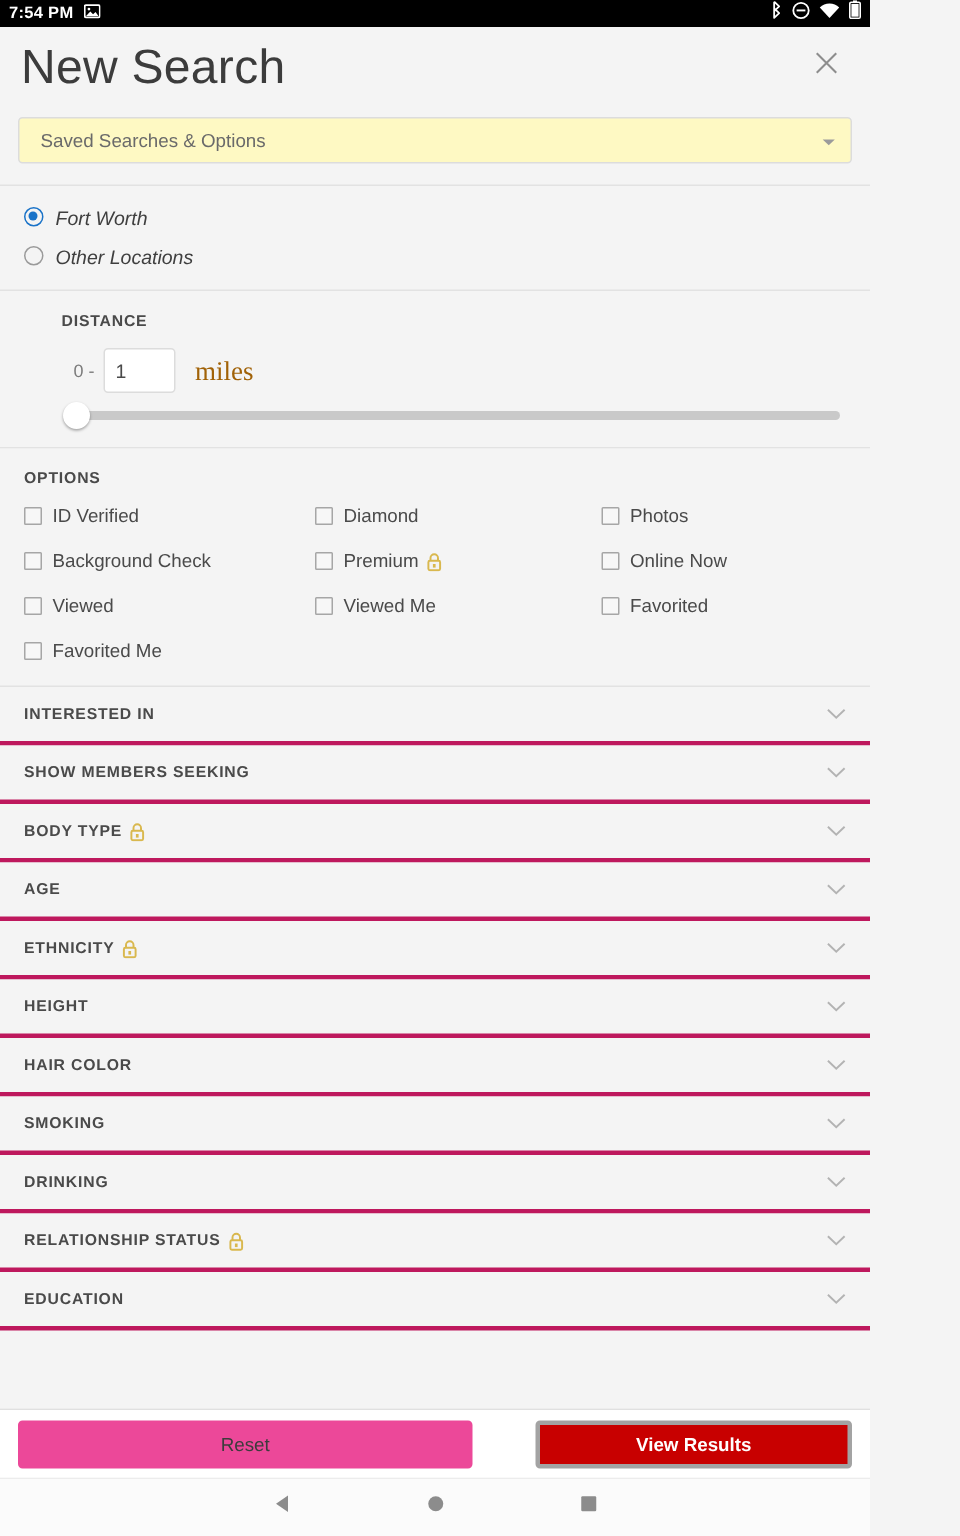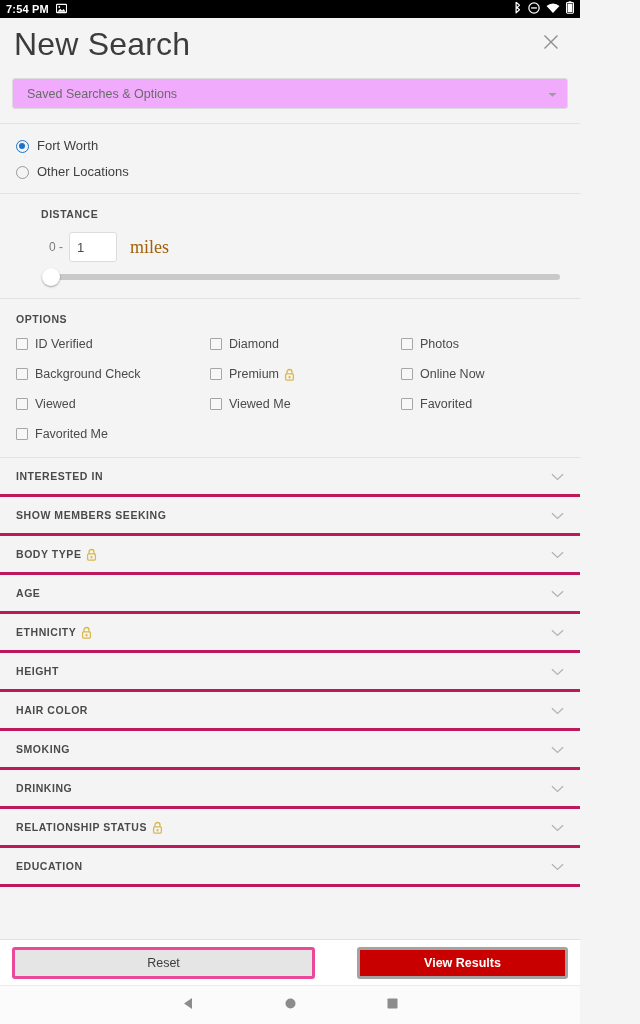--- a/index.html
+++ b/index.html
@@ -68,21 +68,21 @@
     flex-direction: column;
   }
 
   .select-wrap {
     padding: 8px 12px 14px 12px;
     background: #f4f4f4;
     border-bottom: 1px solid #e2e2e2;
   }
   .select-box {
     height: 31px;
-    background: #f0abfc;
+    background: #fef9c3;
     border: 1px solid #dcdcdc;
     border-radius: 3px;
     display: flex;
     align-items: center;
     padding: 0 10px 0 14px;
     font-size: 12.5px;
     color: #6a6a6a;
   }
   .select-box .caret { margin-left: auto; }
 
@@ -93,21 +93,21 @@
   }
   .sect-title {
     font-size: 10.5px;
     font-weight: bold;
     letter-spacing: .55px;
     color: #4a4a4a;
     margin-bottom: 12px;
   }
 
   
-  .radio-row { display: flex; align-items: flex-end; margin-bottom: 11px; }
+  .radio-row { display: flex; align-items: flex-start; margin-bottom: 11px; font-style: italic; }
   .radio-row:last-child { margin-bottom: 0; }
   .radio {
     width: 13px; height: 13px;
     border-radius: 50%;
     border: 1.5px solid #9a9a9a;
     background: #f4f4f4;
     margin-right: 8px;
     flex: 0 0 13px;
     position: relative;
   }
@@ -215,21 +215,21 @@
     height: 32px;
     border-radius: 3px;
     display: flex;
     align-items: center;
     justify-content: center;
     font-size: 12.5px;
     cursor: pointer;
   }
   .btn-reset {
     flex: 0 0 303px;
-    background: #e5e5e5;
+    background: #ec4899;
     border: 3px solid #ec4899;
     color: #3c3c3c;
   }
   .btn-view {
     flex: 1 1 auto;
     background: #c80000;
     border: 3px solid #a3a3a3;
     color: #fff;
     font-weight: bold;
     margin-left: 32px;

